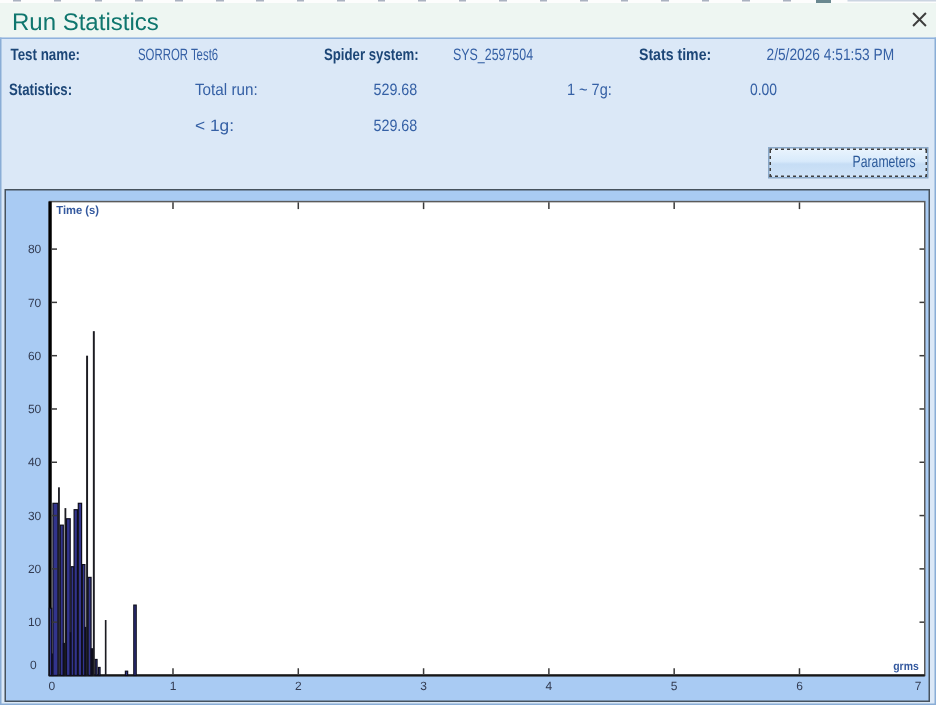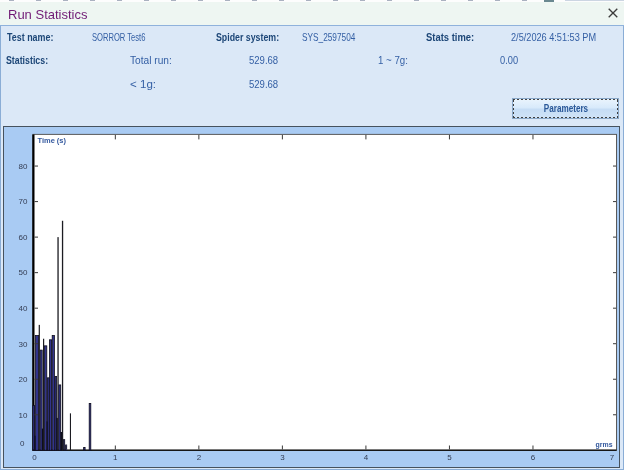--- a/index.html
+++ b/index.html
@@ -6,31 +6,31 @@
 body{width:624px;height:470px;position:relative;overflow:hidden;
   font-family:"Liberation Sans",sans-serif;background:#dbe8f7}
 .abs{position:absolute}
 .lbl{color:#1c4677;font-weight:bold;font-size:11px;white-space:nowrap;transform-origin:left top}
 .val{color:#3560a5;font-size:11px;white-space:nowrap;transform-origin:left top}
 #topfrag{left:0;top:0;width:624px;height:2px;background:#fdfdfd}
 #topdash{left:0;top:0;width:565px;height:1px;background:repeating-linear-gradient(90deg,rgba(90,96,112,0) 0 9px,#aab1c0 9px 14px,rgba(90,96,112,0) 14px 27px)}
 #toplav{left:565px;top:0;width:59px;height:1px;background:#ccd5e2}
 #topteal{left:544px;top:0;width:10px;height:2px;background:#6a8890}
 #titlebar{left:0;top:2px;width:624px;height:22.5px;background:#eef6f2}
-#title{left:8px;top:7px;font-size:13px;color:#701a75}
+#title{left:8px;top:7px;font-size:16px;color:#0f766e}
 #closex{left:608px;top:8px;width:10px;height:10px}
 #blueline{left:0;top:24.5px;width:624px;height:1.2px;background:#8fb2dc}
 #btnwrap{left:512px;top:98px;width:105px;height:19px;border:1px solid #8aa8c8;
   background:linear-gradient(#eaf4fd 0%,#d8eafb 45%,#c6ddf5 55%,#cfe3f7 100%)}
 #btn{position:absolute;left:0;top:0;right:0;bottom:0;
   background-image:repeating-linear-gradient(90deg,#3f3f3f 0 2px,rgba(0,0,0,0) 2px 4px),repeating-linear-gradient(90deg,#3f3f3f 0 2px,rgba(0,0,0,0) 2px 4px),repeating-linear-gradient(0deg,#3f3f3f 0 2px,rgba(0,0,0,0) 2px 4px),repeating-linear-gradient(0deg,#3f3f3f 0 2px,rgba(0,0,0,0) 2px 4px);
   background-size:100% 1px,100% 1px,1px 100%,1px 100%;
   background-position:0 0,0 100%,0 0,100% 0;
   background-repeat:no-repeat;
-  color:#2a5898;font-size:11px;font-weight:bold;text-align:center;line-height:18px}
+  color:#2a5898;font-size:11px;font-weight:normal;text-align:right;line-height:18px}
 #btn span{display:inline-block;transform:scaleX(0.74);transform-origin:center}
 #winborder{left:0;top:2px;width:622px;height:467px;border-left:1px solid #8aadd6;border-right:1px solid #8aadd6;border-bottom:1px solid #8aadd6}
 </style>
 </head>
 <body>
 <div class="abs" id="winborder"></div>
 <div class="abs" id="topfrag"></div>
 <div class="abs" id="topdash"></div>
 <div class="abs" id="toplav"></div>
 <div class="abs" id="topteal"></div>

